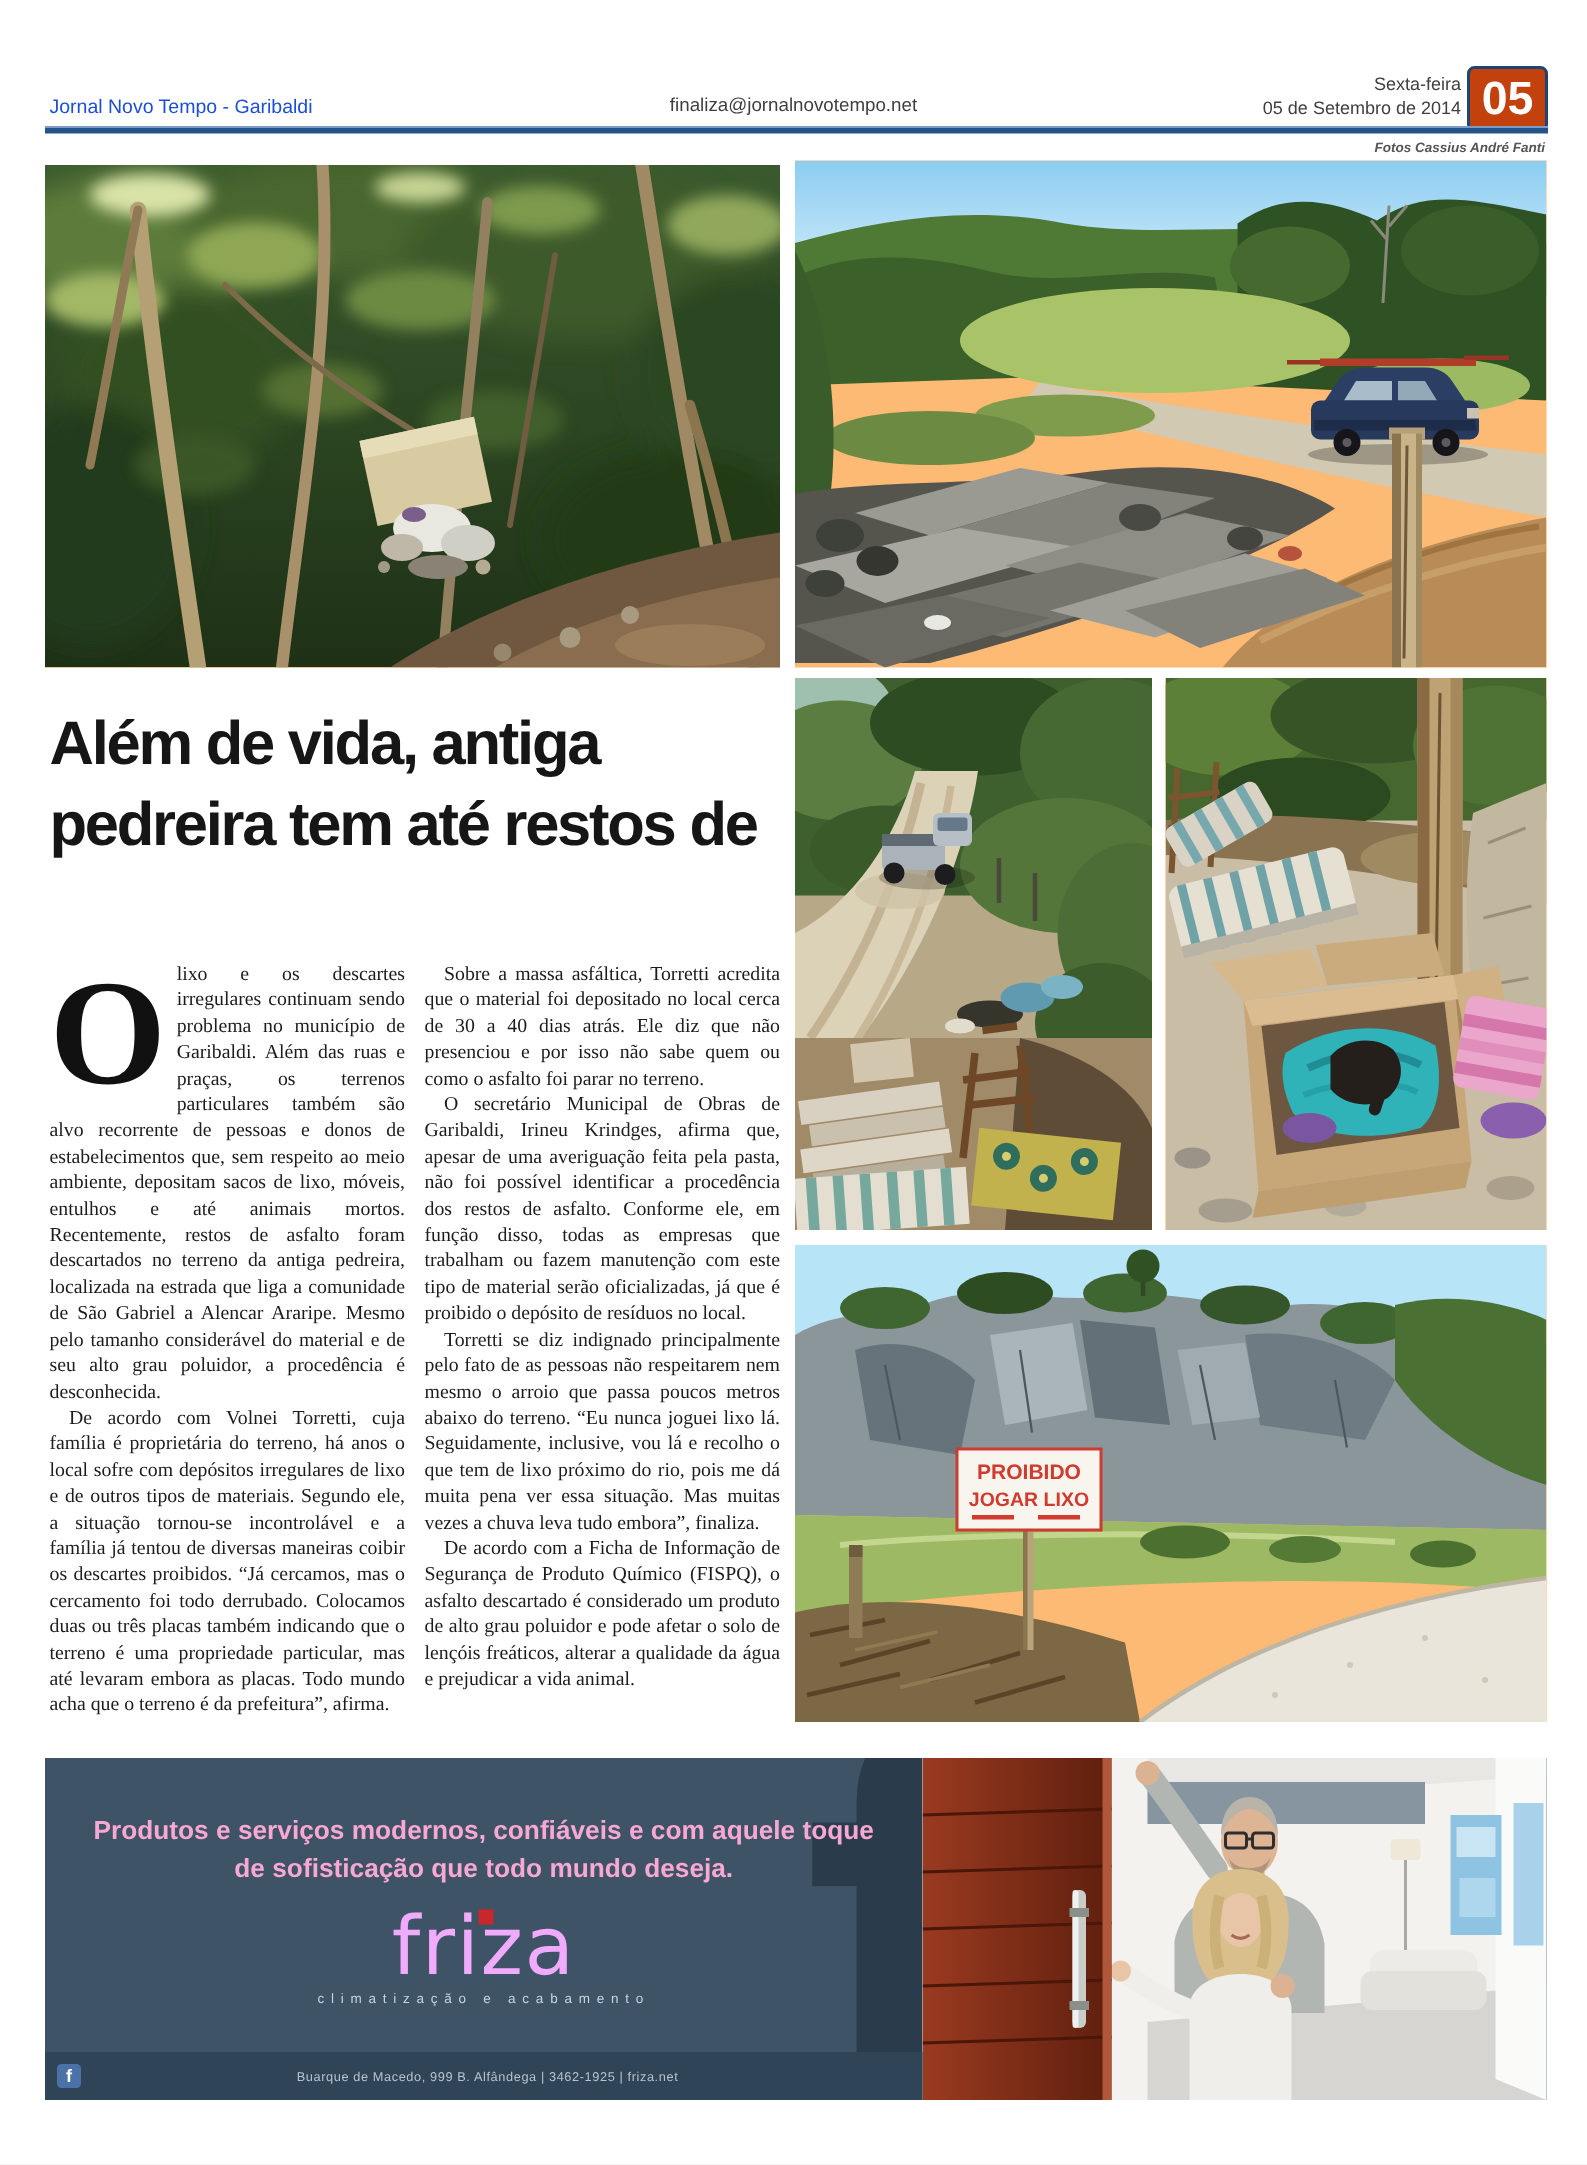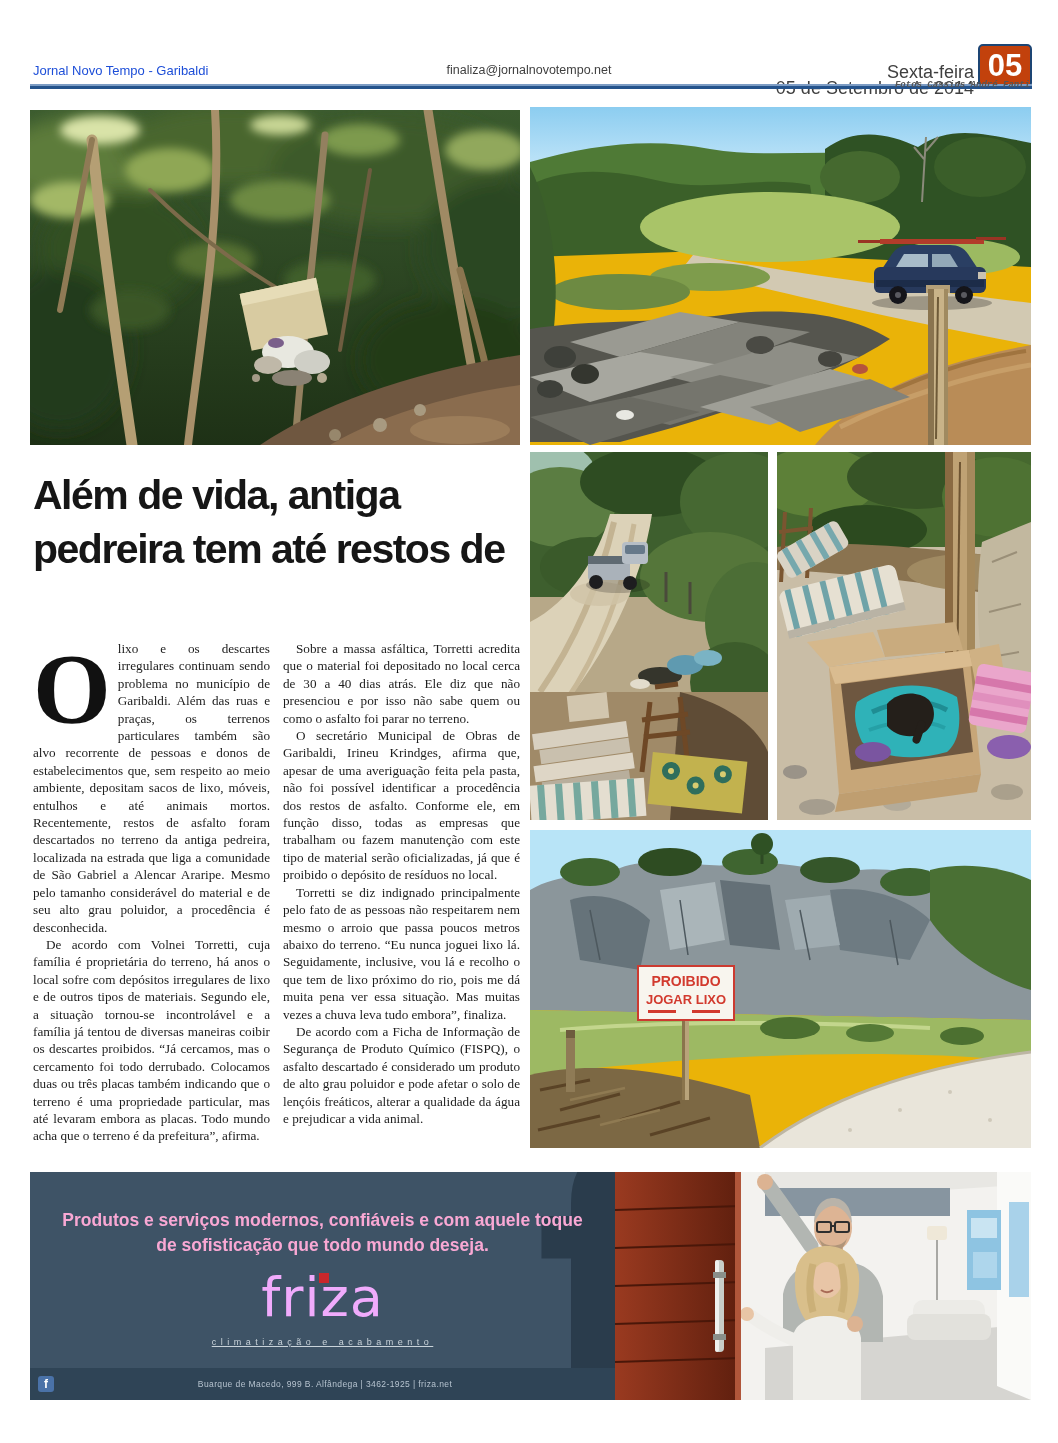--- a/index.html
+++ b/index.html
@@ -1,28 +1,28 @@
 <!DOCTYPE html>
 <html lang="pt"><head>
 <meta charset="utf-8">
 <style>
   html,body{margin:0;padding:0;background:#e9e9e9;}
   .sheet{position:relative;width:1058px;height:1443px;background:#ffffff;margin:0 auto;overflow:hidden;
          font-family:"Liberation Sans",sans-serif;color:#333;}
   
   .hdr-left{position:absolute;left:33px;top:63px;font-size:13px;color:#1d4ed8;}
   .hdr-center{position:absolute;left:0;width:1058px;top:63px;text-align:center;font-size:12.5px;color:#3f3f3f;}
-  .hdr-right{position:absolute;right:84px;top:48px;text-align:right;font-size:18px;line-height:16px;color:#3f3f3f;margin-top:16px;}
+  .hdr-right{position:absolute;right:84px;top:48px;text-align:right;font-size:12px;line-height:16px;color:#3f3f3f;}
   .page-badge{position:absolute;right:26px;top:44px;width:50px;height:40px;background:#c2410c;border:2px solid #1d4574;
               border-radius:5px;color:#fff;font-size:31px;font-weight:bold;display:flex;align-items:center;justify-content:center;}
   .hdr-rule{position:absolute;left:30px;width:1002px;top:84px;height:5px;
             background:linear-gradient(#7c9cc4 0 30%,#24538c 30% 100%);}
-  .photo-credit{position:absolute;right:28px;top:80px;font-size:9px;font-style:italic;font-weight:bold;color:#555;font-family:Liberation Mono, monospace;}
+  .photo-credit{position:absolute;right:28px;top:93px;font-size:9px;font-style:italic;font-weight:bold;color:#555;}
   
-  figure{margin:0;padding:0;position:absolute;overflow:hidden;background:#eab308;}
+  figure{margin:0;padding:0;position:absolute;overflow:hidden;background:#fdba74;}
   figure svg{display:block;width:100%;height:100%;}
   #ph-forest{left:30px;top:110px;width:490px;height:335px;}
   #ph-road{left:530px;top:107px;width:501px;height:338px;}
   #ph-truck{left:530px;top:452px;width:238px;height:368px;}
   #ph-box{left:777px;top:452px;width:254px;height:368px;}
   #ph-quarry{left:530px;top:830px;width:501px;height:318px;}
   
   .headline{position:absolute;left:33px;top:468px;width:492px;font-weight:bold;color:#161616;
             font-size:41px;line-height:54px;letter-spacing:-1.5px;}
   .col{position:absolute;top:640px;width:237px;font-family:"Liberation Serif",serif;font-size:13.2px;
@@ -36,21 +36,21 @@
   .ad{position:absolute;left:30px;top:1172px;width:1001px;height:228px;background:#3e5366;overflow:hidden;}
   .ad-watermark{position:absolute;left:505px;top:-58px;z-index:0;font-size:340px;font-weight:bold;
                 color:#2a3c4c;font-family:"DejaVu Sans",sans-serif;line-height:1;}
   .ad-left{position:absolute;left:0;top:0;width:585px;height:196px;z-index:2;}
   .ad-tagline{position:absolute;left:25px;top:36px;width:535px;text-align:center;color:#f9a8d4;
               font-size:17.5px;font-weight:bold;line-height:25px;}
   .ad-logo{position:absolute;left:0;top:98px;width:585px;text-align:center;}
   .brand{position:relative;display:inline-block;color:#f0abfc;font-family:"DejaVu Sans",sans-serif;
          font-size:54px;line-height:56px;letter-spacing:1px;}
   .brand-dot{position:absolute;left:47%;top:3px;width:10px;height:10px;background:#c8272b;}
-  .brand-sub{margin-top:11px;color:#c9d3da;font-size:9px;letter-spacing:4.5px;text-decoration:underline;}
+  .brand-sub{margin-top:1px;color:#c9d3da;font-size:9px;letter-spacing:4.5px;}
   .ad-photo{position:absolute;left:585px;top:0;width:416px;height:228px;z-index:1;background:#f3f2ef;}
   .ad-strip{position:absolute;left:0;top:196px;width:585px;height:32px;background:#2f4456;z-index:3;}
   .fb-icon{position:absolute;left:8px;top:8px;width:16px;height:16px;background:#4a72a8;border-radius:3px;
            color:#fff;font-weight:bold;font-size:12px;text-align:center;line-height:16px;}
   .ad-contact{position:absolute;left:60px;top:11px;width:470px;text-align:center;color:#b6c3cf;font-size:8.5px;letter-spacing:.4px;}
 </style>
 </head>
 <body>
 
 <div class="sheet">

